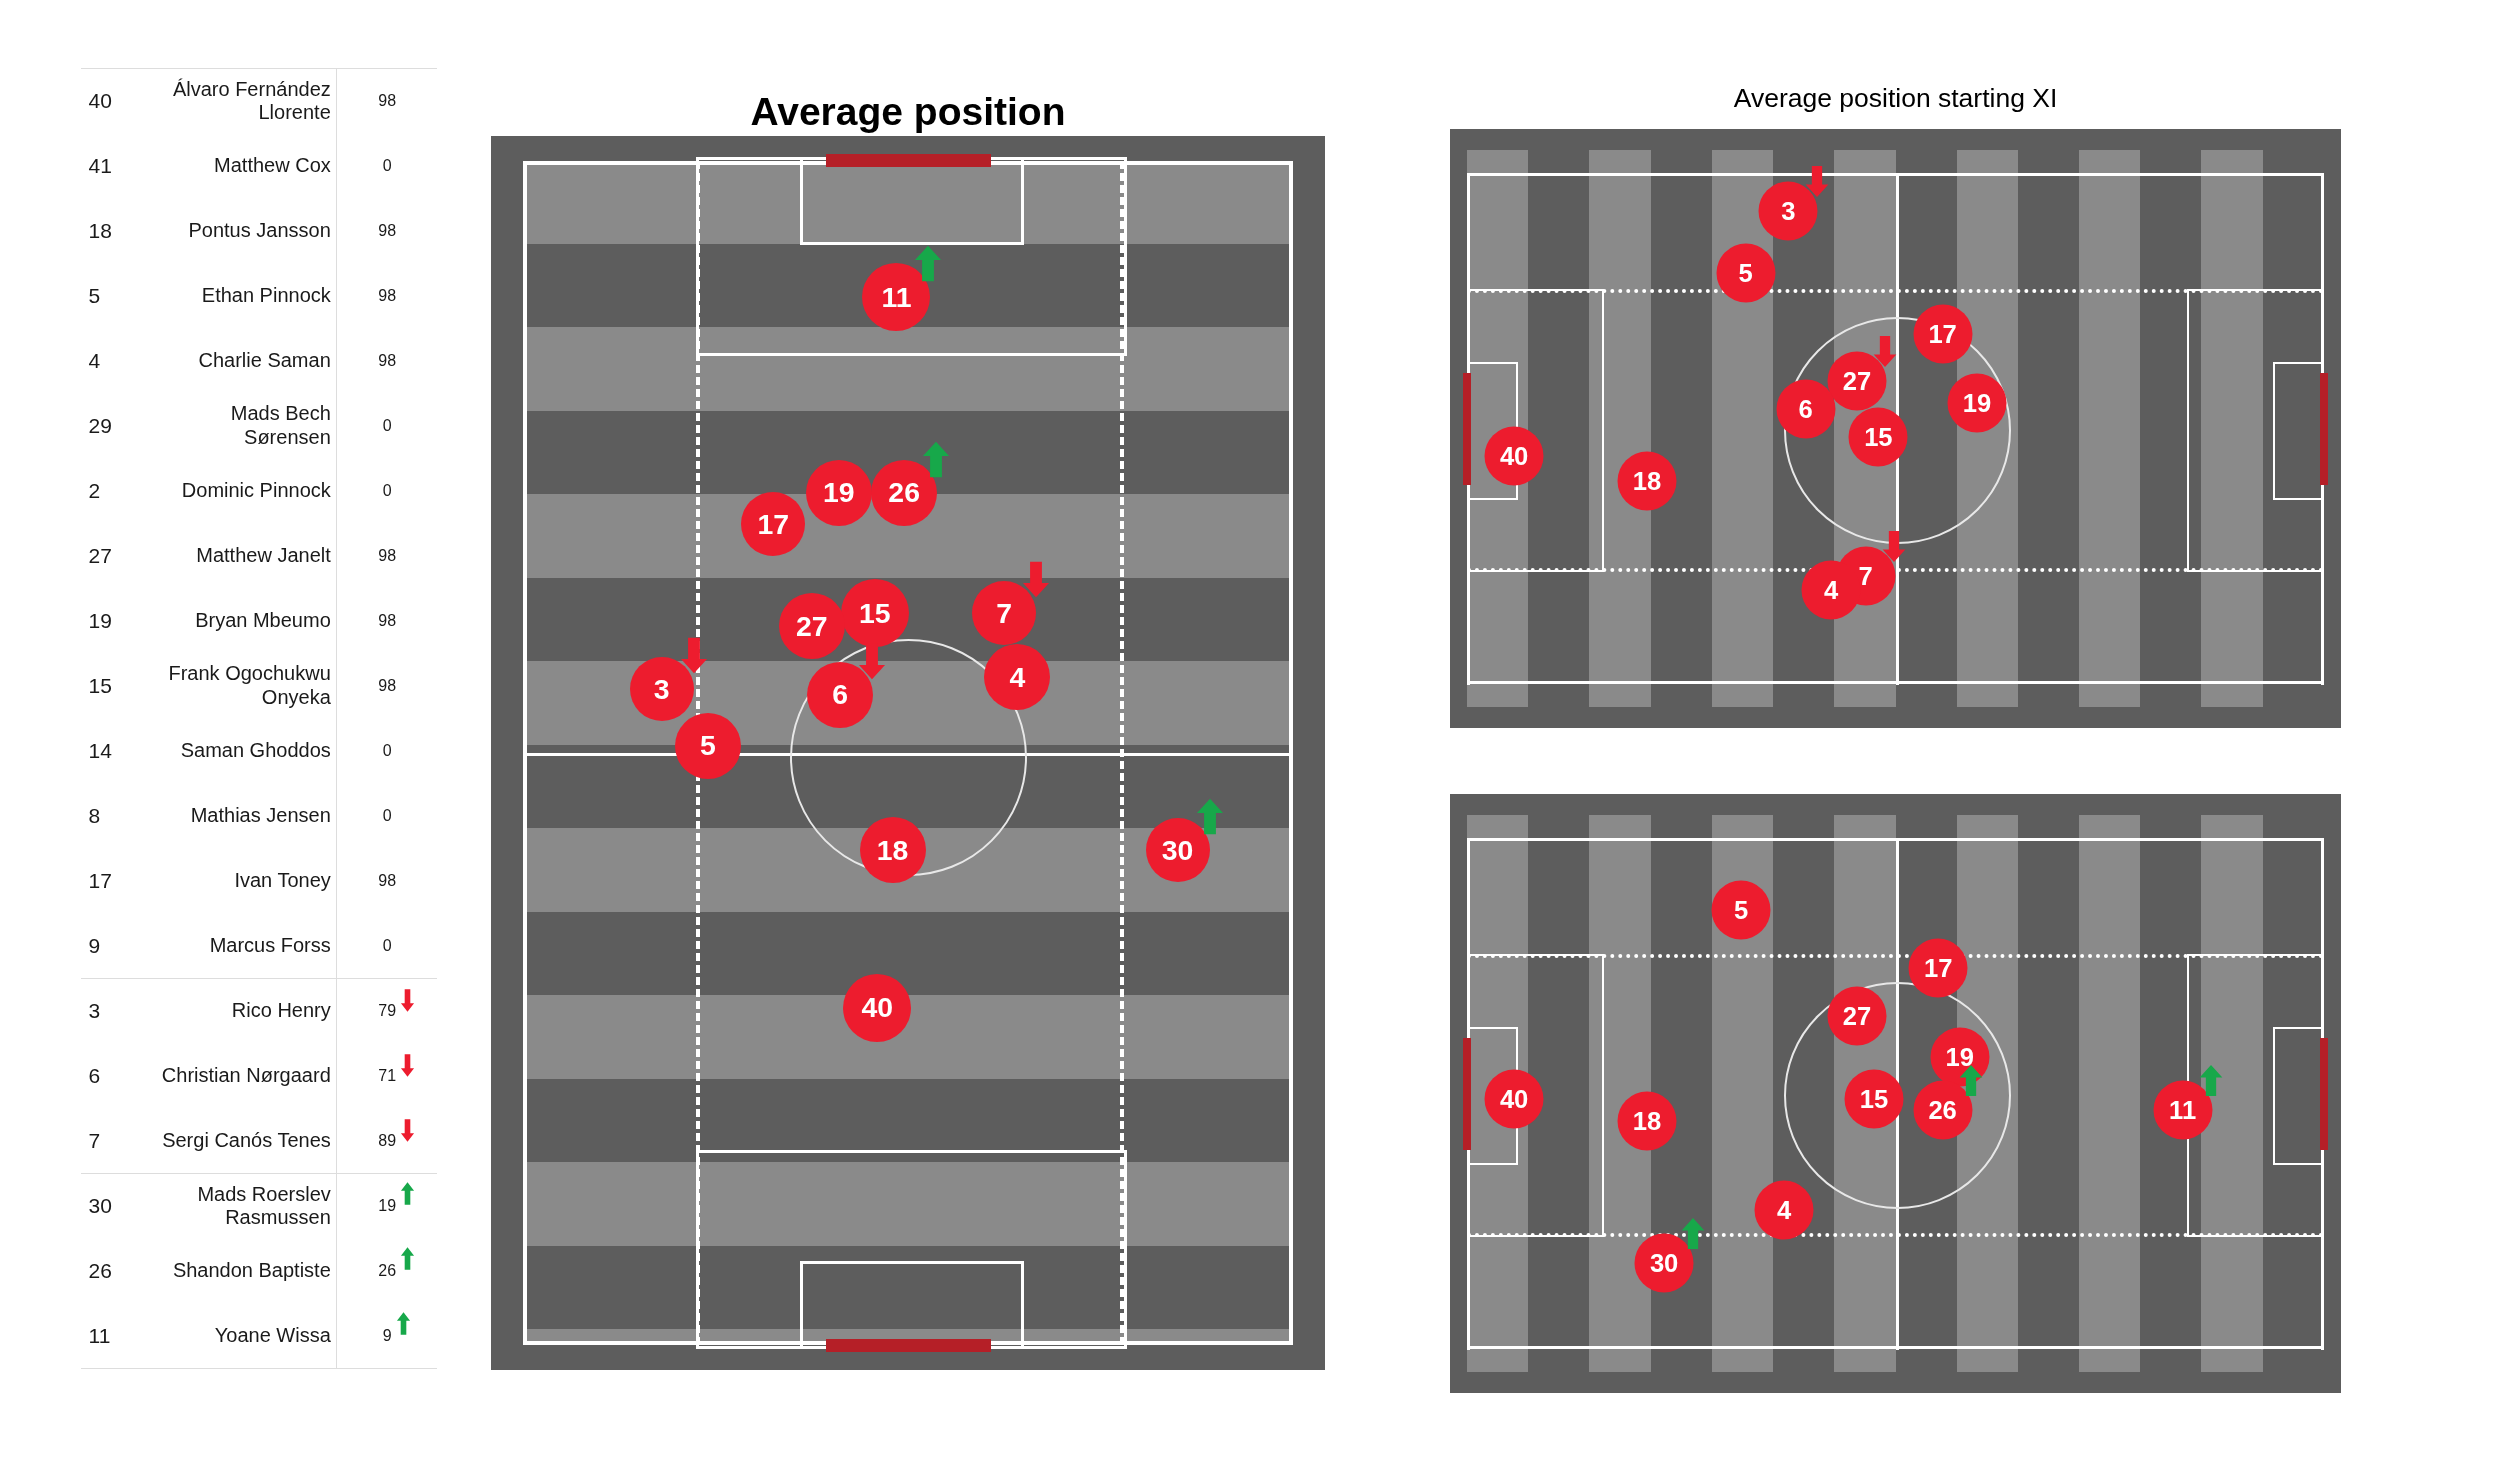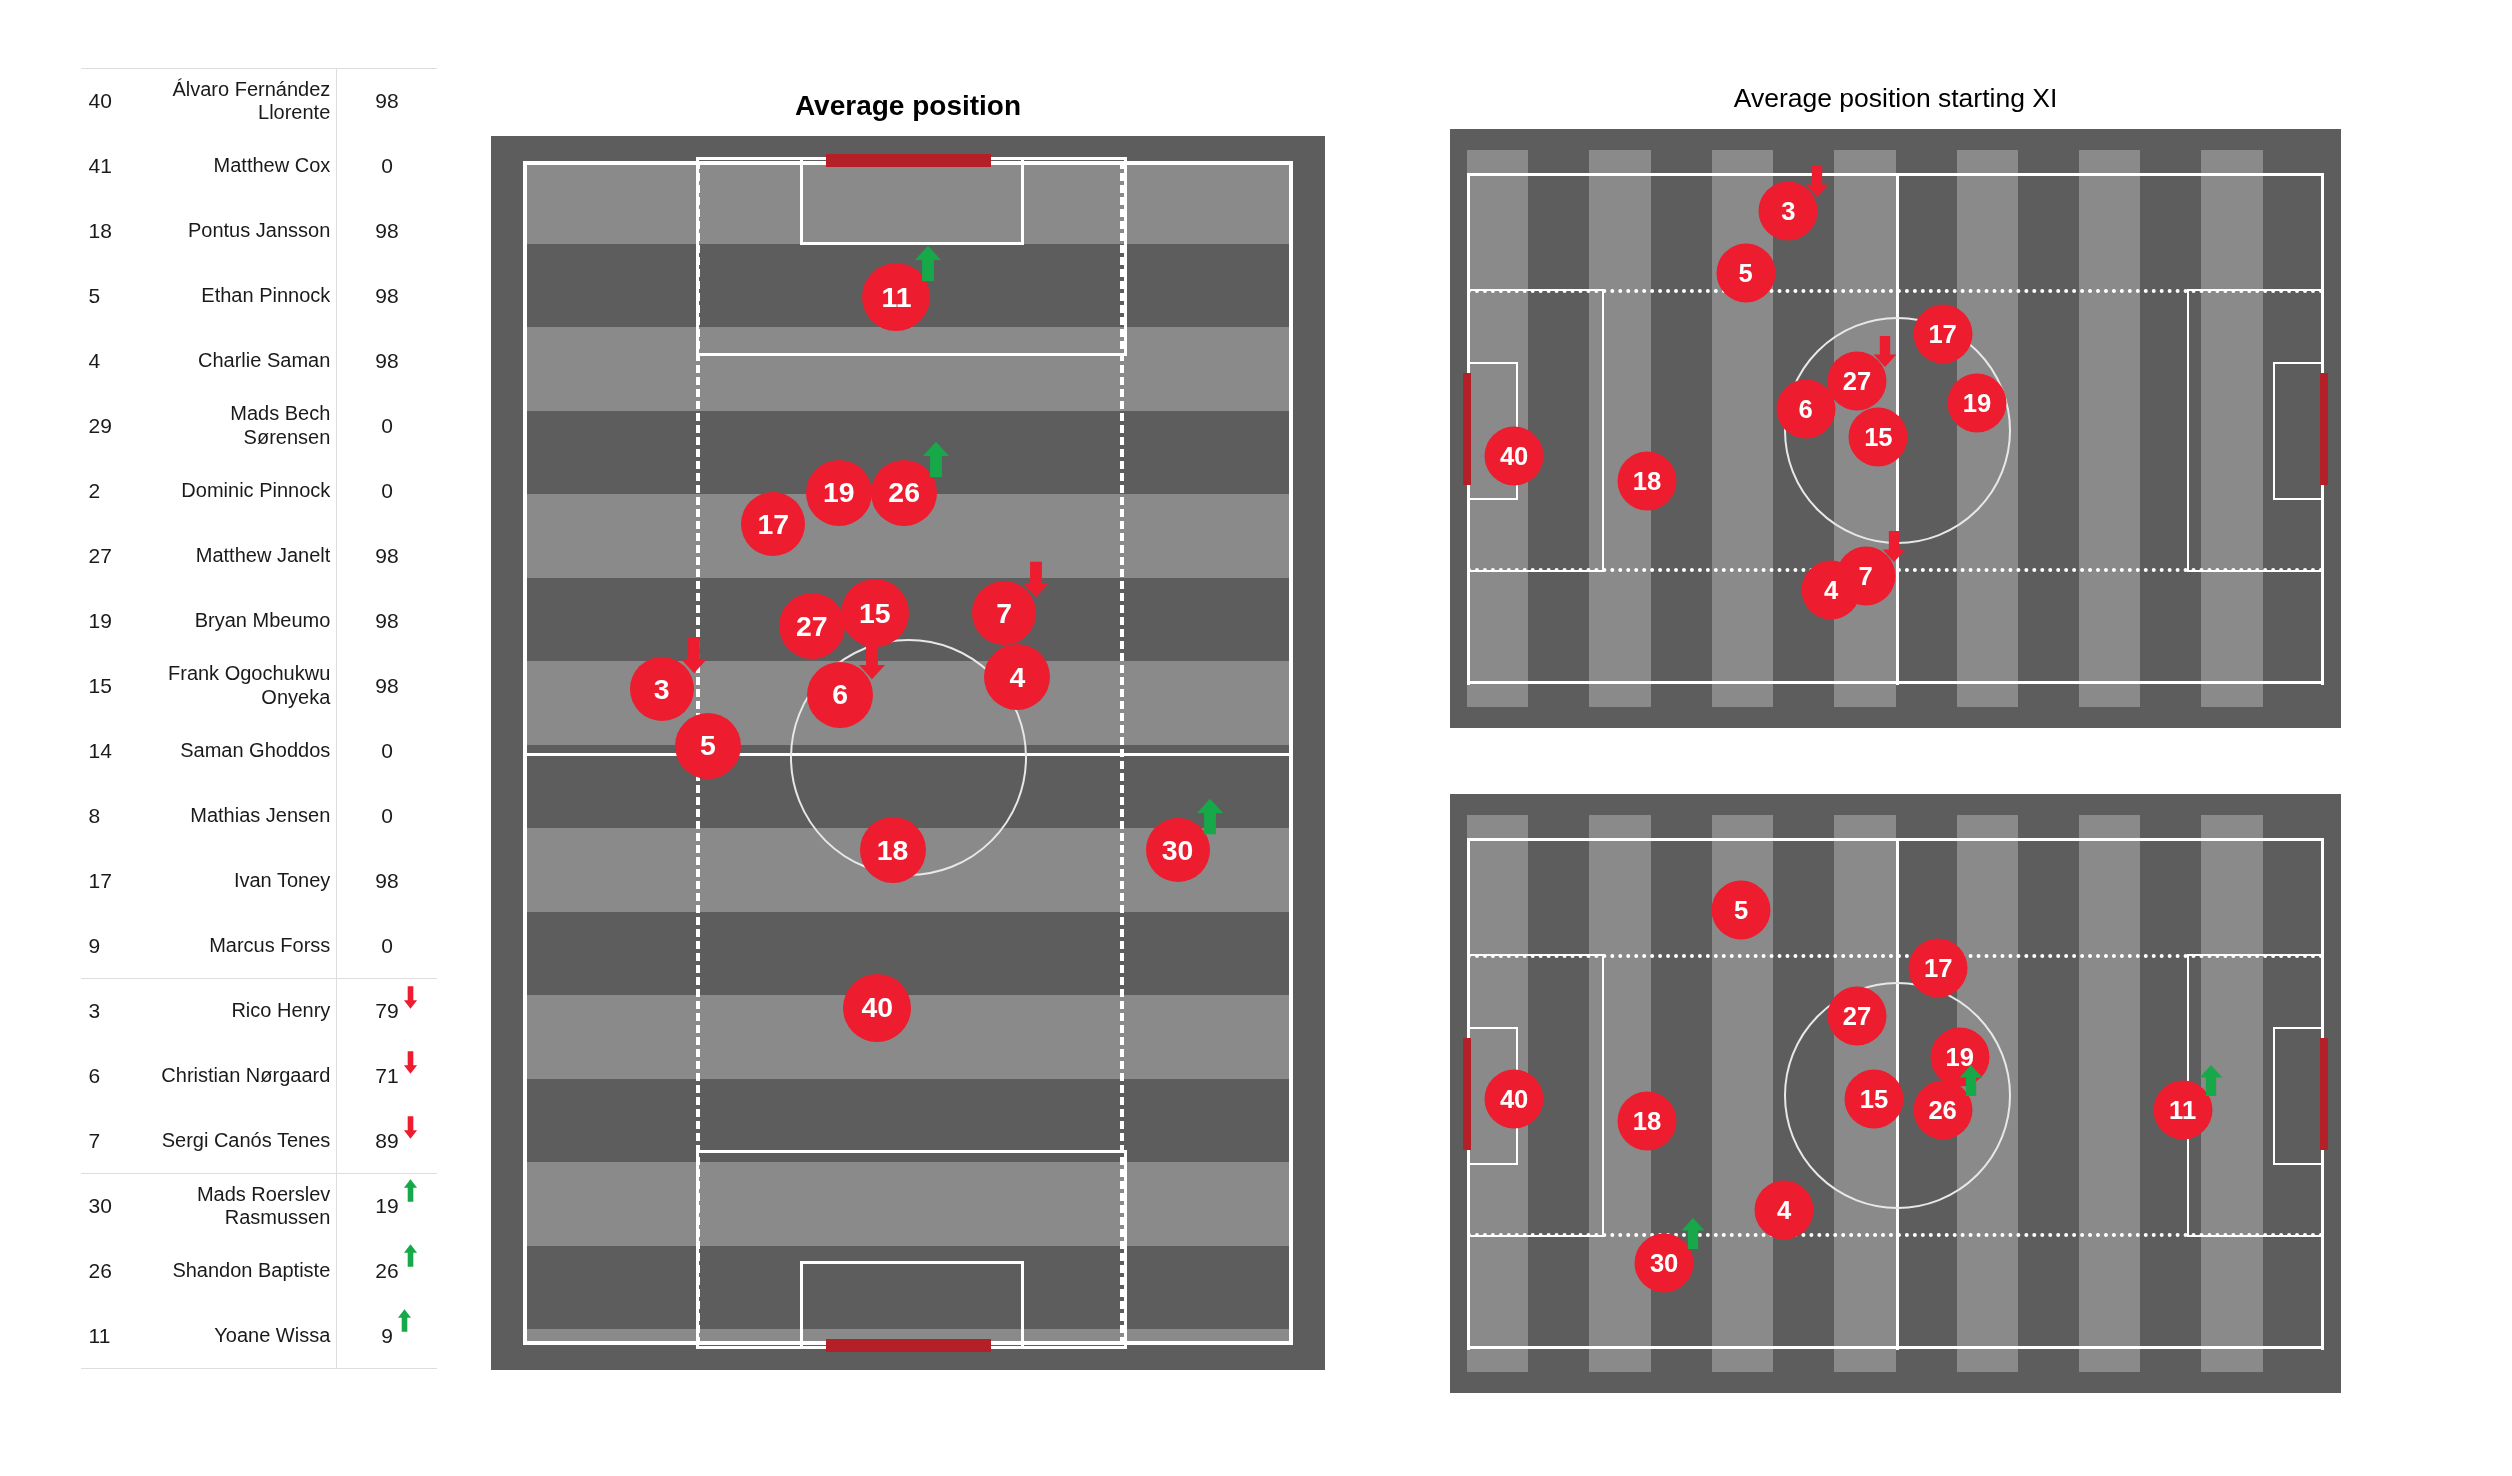--- a/index.html
+++ b/index.html
@@ -23,21 +23,21 @@
   #roster td {
     padding: 0 5.7px;
     font-size: 20px;
     color: #1a1a1a;
     vertical-align: middle;
     border: none;
   }
   #roster td.num   { width: 49px; text-align: left;  padding-left: 7.6px; font-size: 21px; }
   #roster td.name  { width: 199px; text-align: right; line-height: 1.18; }
   #roster td.val   { width: 100px; text-align: center; position: relative;
-                     border-left: 1.9px solid #dddddd; font-size: 21px; }
+                     border-left: 1.9px solid #dddddd; font-size: 16px; }
   #roster tr.group-start td.num,
   #roster tr.group-start td.name { border-top: 1.9px solid #dddddd; }
   #roster tr.group-start td.val  { border-top: 1.9px solid #dddddd; }
 
   .valwrap { display:inline-block; position: relative; }
   .subarrow {
     position: absolute; top: -15px; right: -19px;
     width: 15px; height: 25px; display:block;
   }
 
@@ -208,21 +208,21 @@
         <tr>
           <td class="num">11</td>
           <td class="name">Yoane Wissa</td>
           <td class="val"><span class="valwrap">9<svg class="subarrow" viewBox="0 0 16 26">
                 <path d="M8 0 L15 9 L11 9 L11 24 L5 24 L5 9 L1 9 Z" fill="#17A84A"></path>
               </svg></span></td>
         </tr>
       </tbody>
   </table>
 
-  <div class="panel-title" id="title-main" style="left:491px; top:90px; width:834px; font-size:28px; font-weight:700;">Average position</div>
+  <div class="panel-title" id="title-main" style="left:491px; top:90px; width:834px; font-size:39px; font-weight:700;">Average position</div>
 
   <div class="pitch" id="pitch-main">
     <div class="turf">
 
       <div class="stripe" style="top:0px;    height:0px;"></div>
       <div class="stripe" style="top:83px;   height:83px;"></div>
       <div class="stripe" style="top:250px;  height:83px;"></div>
       <div class="stripe" style="top:417px;  height:83px;"></div>
       <div class="stripe" style="top:584px;  height:83px;"></div>
       <div class="stripe" style="top:751px;  height:83px;"></div>

